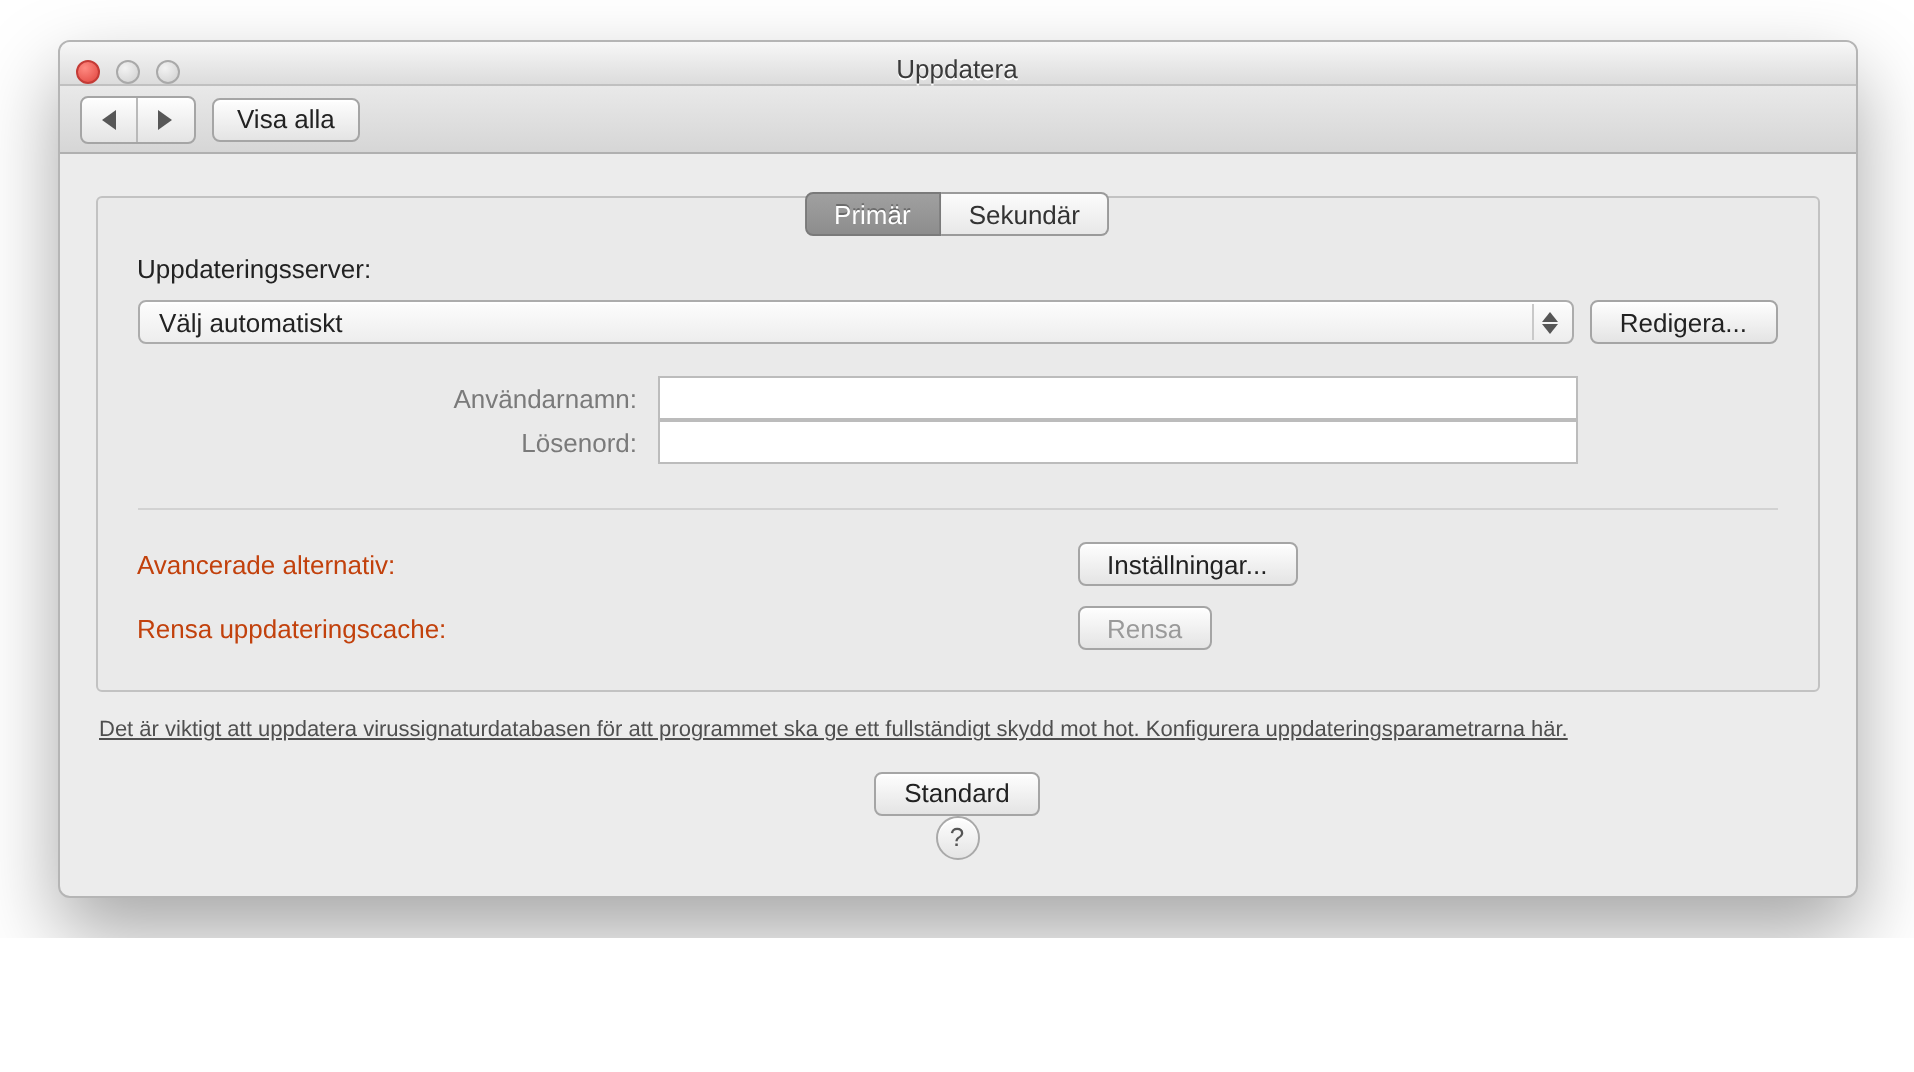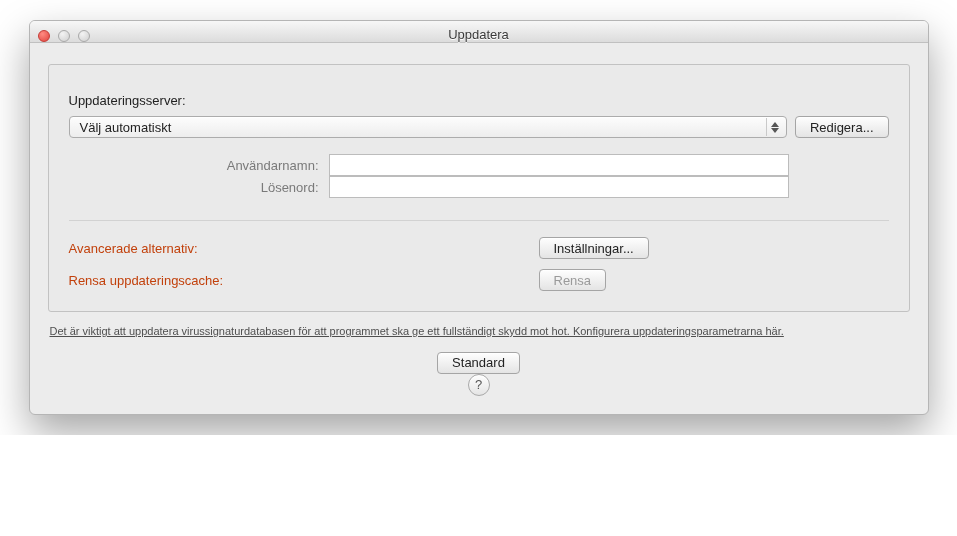--- a/index.html
+++ b/index.html
@@ -258,24 +258,39 @@
 
   <div class="titlebar">
     <div class="traffic">
       <div class="dot red"></div>
       <div class="dot gray"></div>
       <div class="dot gray"></div>
     </div>
     <div class="title">Uppdatera</div>
   </div>
 
+  <div class="toolbar">
+    <div class="seg">
+      <button>
+          <span class="tri left"></span>
+        </button>
+      <button>
+          <span class="tri right"></span>
+        </button>
+    </div>
+    <button class="pushbtn">Visa alla</button>
+  </div>
 
   <div class="content">
 
     <div class="tabs-wrap">
+      <div class="tabset">
+        <div class="tab active">Primär</div>
+        <div class="tab inactive">Sekundär</div>
+      </div>
 
       <div class="panel">
 
         <div class="section-label">Uppdateringsserver:</div>
 
         <div class="server-row">
           <div class="popup">
             <span>Välj automatiskt</span>
             <span class="arrows">
               <span class="up"></span>

